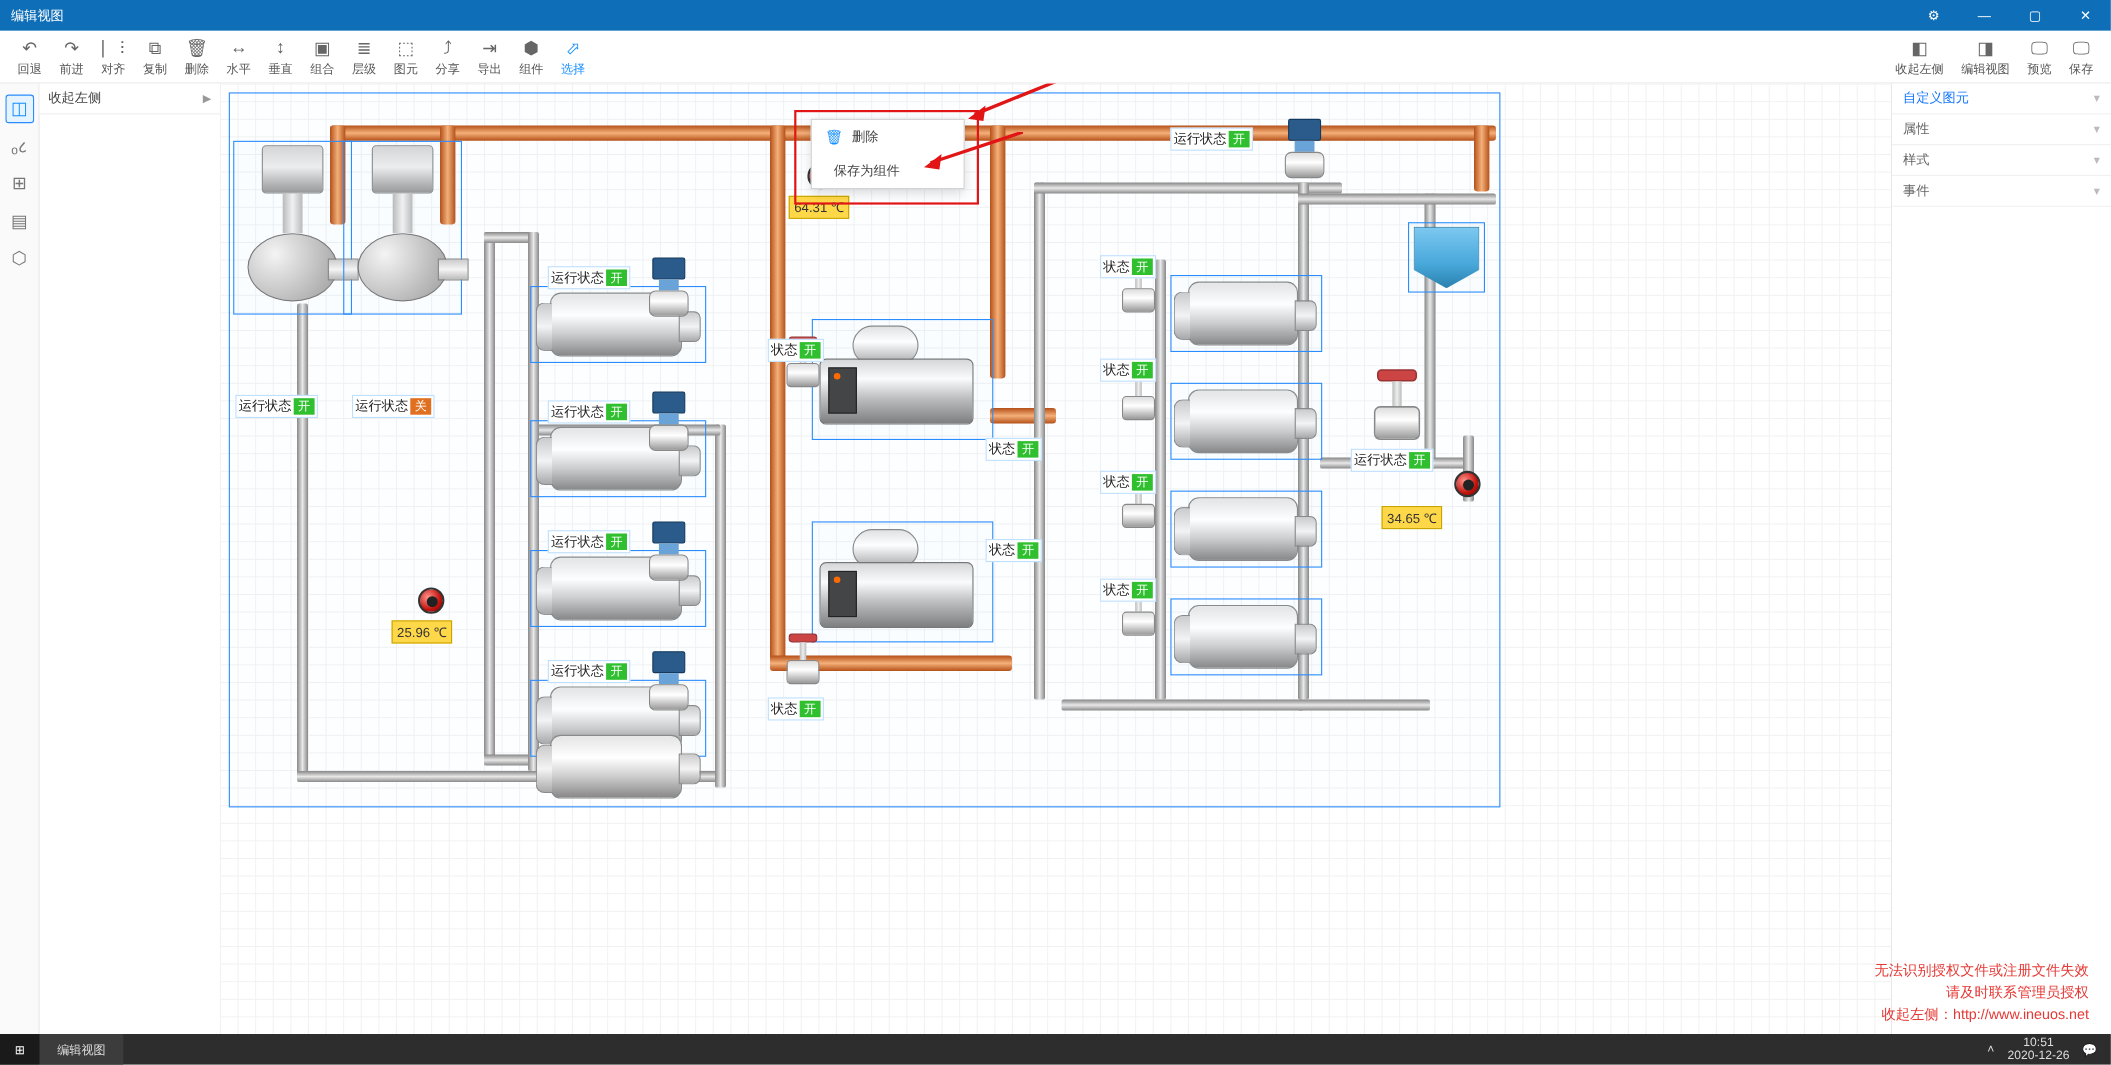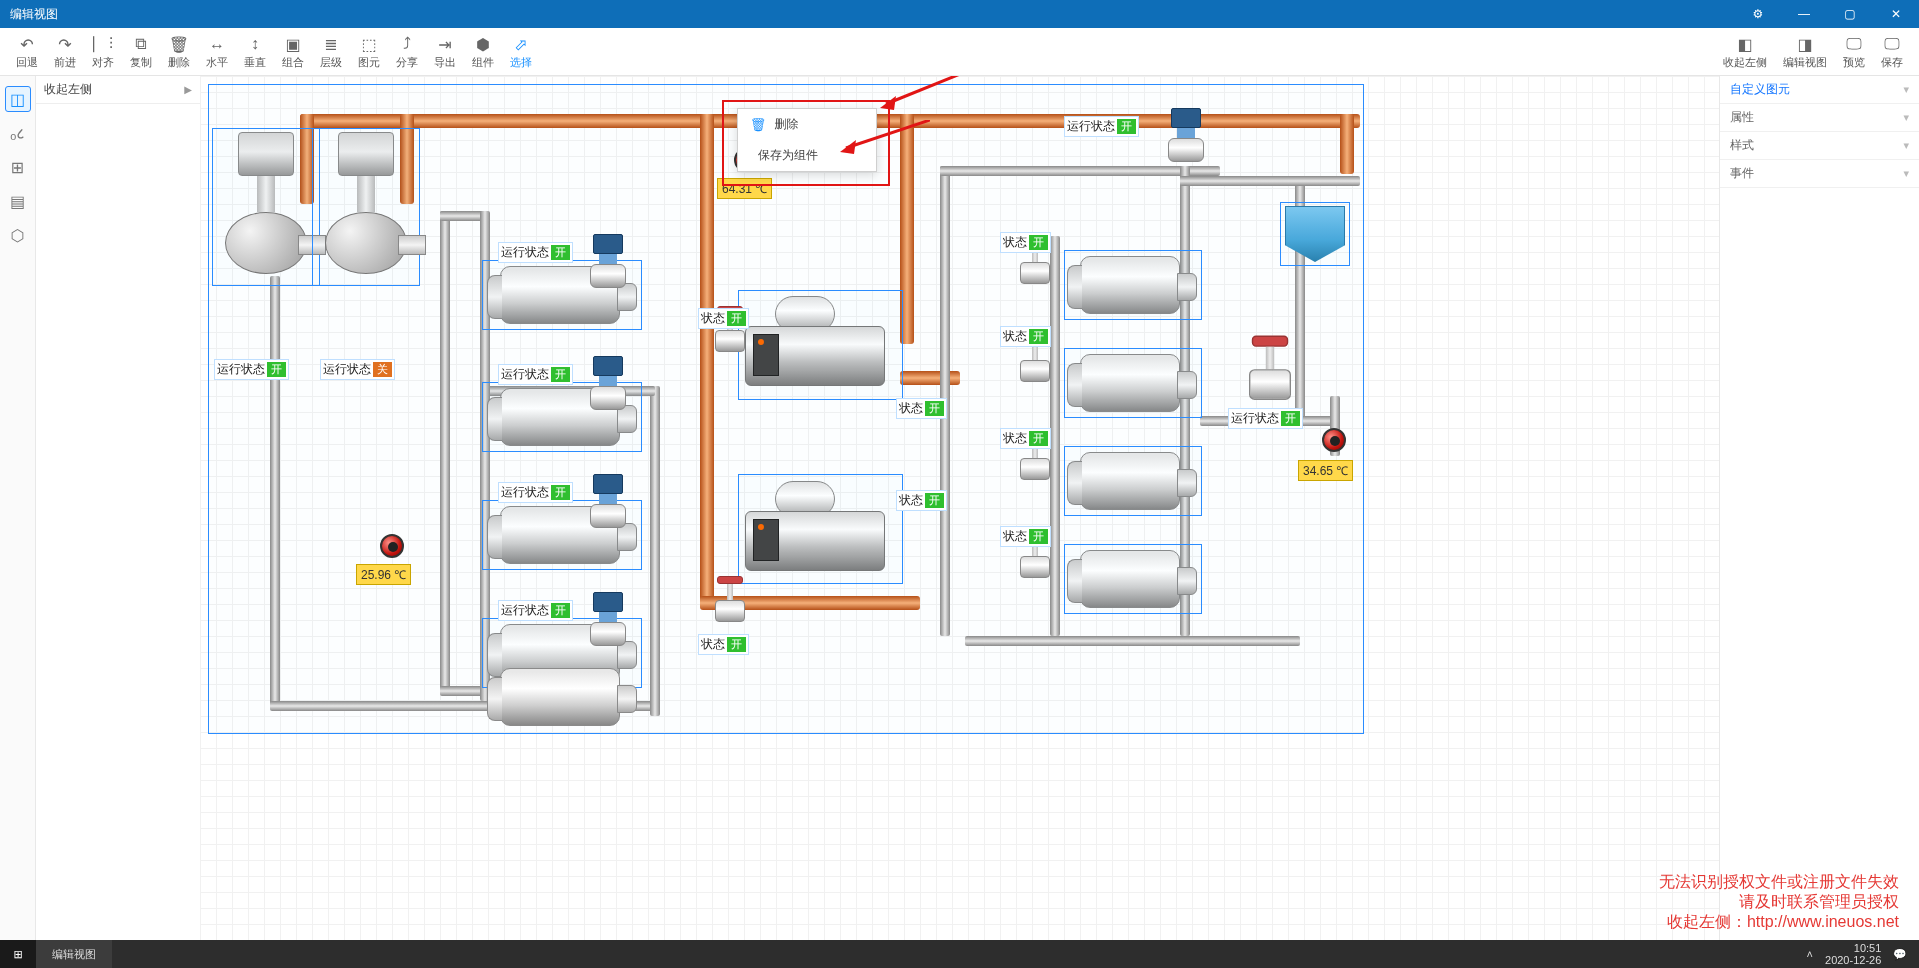--- a/index.html
+++ b/index.html
@@ -99,29 +99,29 @@
 
 .annot{position:absolute;border:2px solid #e11515;pointer-events:none}
 
 
 .rpanel{position:absolute;right:0;top:76px;bottom:28px;width:200px;background:#fff;border-left:1px solid #e8e8e8}
 .rp-item{height:28px;display:flex;align-items:center;padding:0 10px;font-size:12px;color:#1677ff;border-bottom:1px solid #f0f0f0;cursor:pointer;justify-content:space-between}
 .rp-item .more{color:#bbb;font-size:11px}
 .rp-item.dim{color:#666}
 
 
-.warn{position:absolute;right:20px;bottom:36px;text-align:right;font-size:16px;line-height:20px;color:#e53935}
+.warn{position:absolute;right:20px;bottom:36px;text-align:right;font-size:13px;line-height:20px;color:#e53935}
 .warn a{color:#e53935}
 
 
 .taskbar{position:absolute;left:0;right:0;bottom:0;height:28px;background:#2d2d2d;display:flex;align-items:center;color:#ddd;font-size:11px}
 .taskbar .start{width:36px;height:100%;background:#1a1a1a;display:flex;align-items:center;justify-content:center;color:#fff;cursor:pointer}
 .taskbar .task{padding:0 16px;height:100%;display:flex;align-items:center;background:#3c3c3c}
 .taskbar .tray{margin-left:auto;display:flex;align-items:center;padding:0 12px;gap:12px}
-.taskbar .clock{text-align:right;line-height:12px}
+.taskbar .clock{text-align:center;line-height:12px}
 </style>
 </head>
 <body>
 
 <div class="titlebar">
   <span>编辑视图</span>
   <div class="wincontrols">
     <div>⚙</div>
     <div>—</div>
     <div>▢</div>
@@ -435,21 +435,21 @@
       <span>运行状态</span>
       <span class="pill on">开</span>
     </div>
   <div class="stat" style="left:1028px;top:332px">
       <span>运行状态</span>
       <span class="pill on">开</span>
     </div>
 
   <div class="temp" style="left:517px;top:102px">64.31 ℃</div>
   <div class="temp" style="left:156px;top:488px">25.96 ℃</div>
-  <div class="temp" style="left:1098px;top:384px">34.65 ℃</div>
+  <div class="temp" style="left:1056px;top:384px">34.65 ℃</div>
 
   <div class="ctxmenu" style="left:537px;top:32px">
     <div class="mi">
         <span class="iic">🗑</span>
         <span>删除</span>
       </div>
     <div class="mi">
         <span class="iic"></span>
         <span>保存为组件</span>
       </div>

